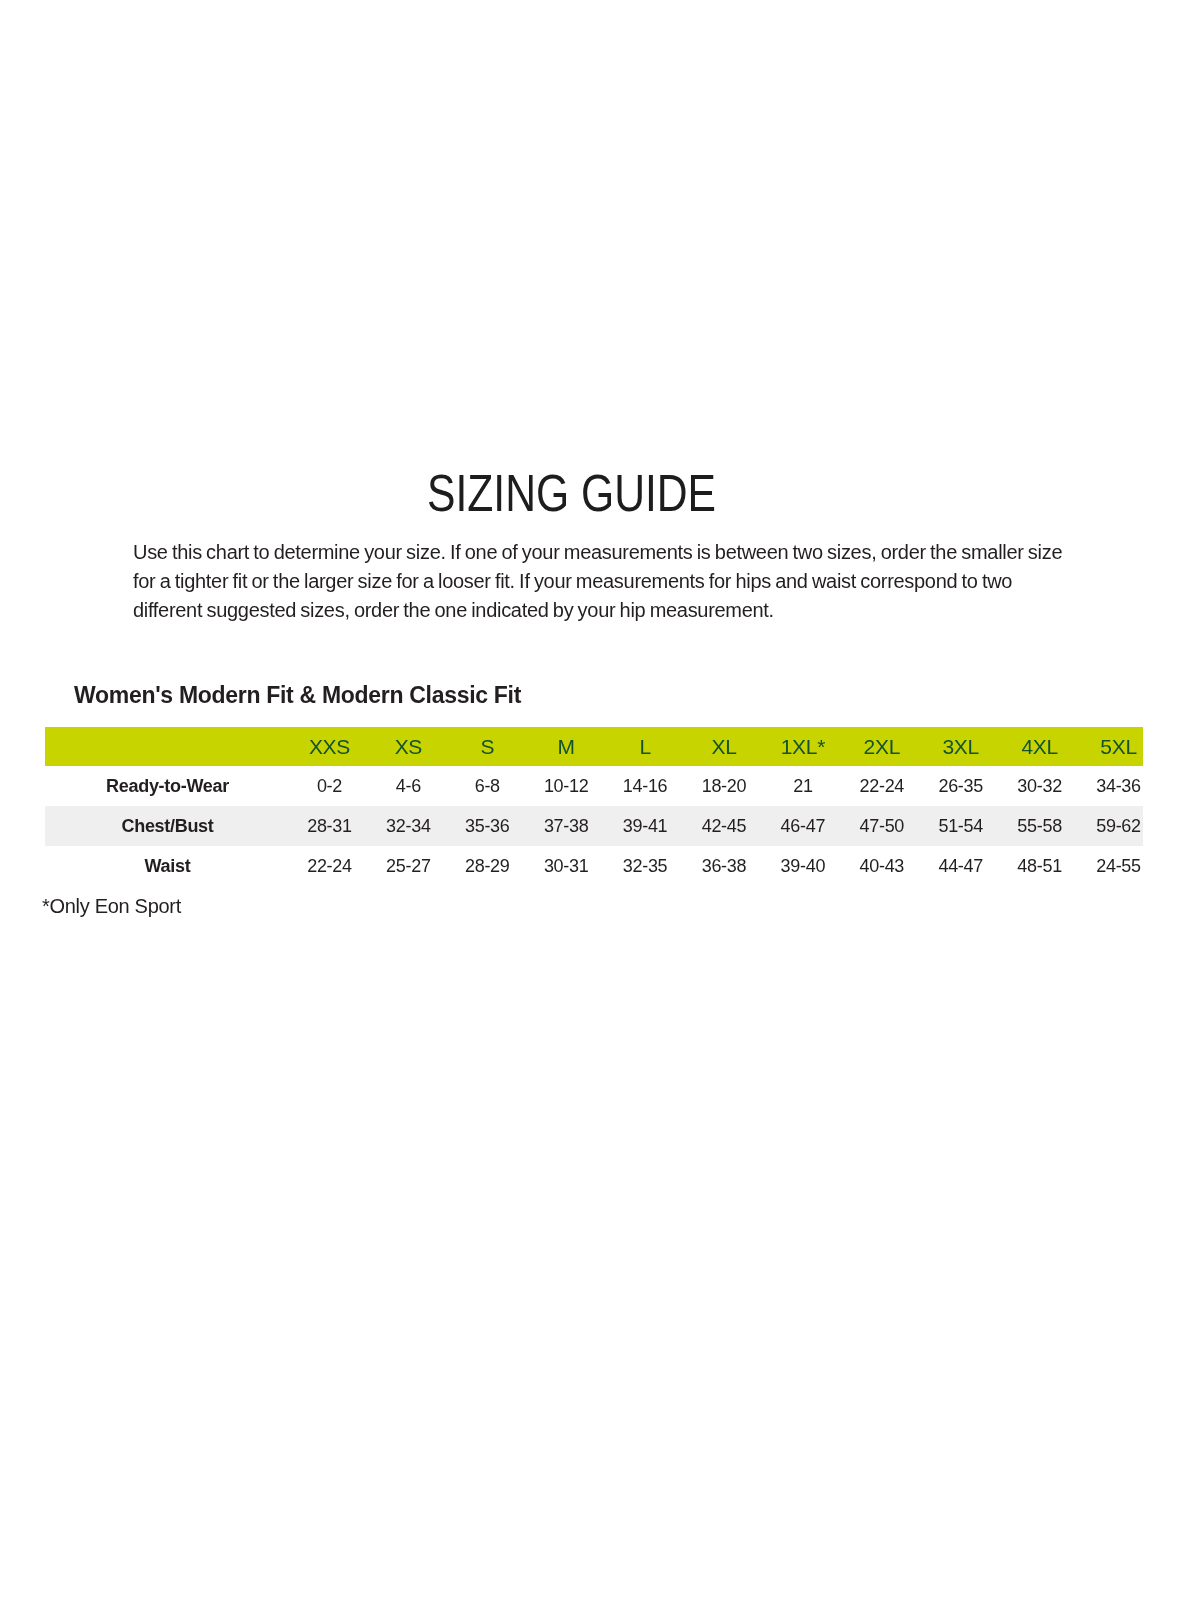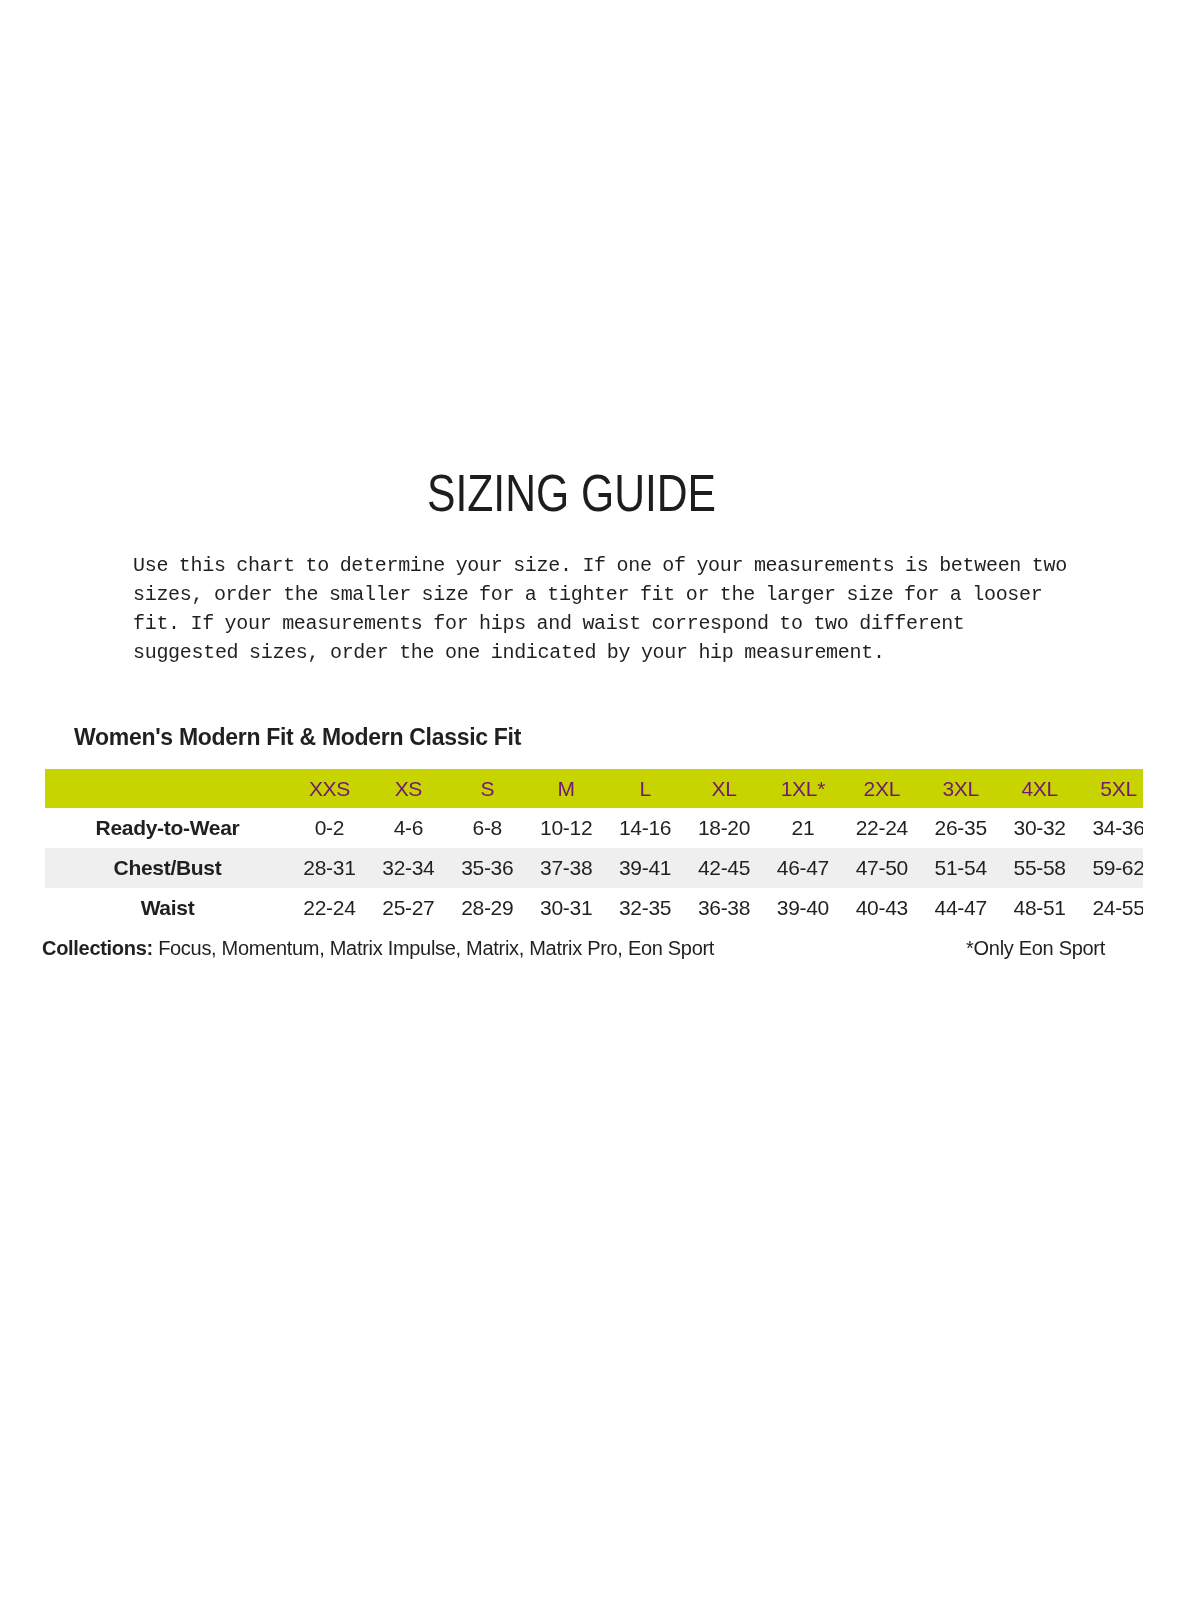--- a/index.html
+++ b/index.html
@@ -23,55 +23,54 @@
     padding-top:462px;
     text-align:center;
     font-size:52px;
     line-height:62px;
     font-weight:400;
     letter-spacing:0px;
     color:#1d1d1d;
     transform:scaleX(0.82);
   }
   .intro{
-    margin:27px 0 0 133px;
+    margin:14px 0 0 133px;
     width:935px;
     font-size:20px;
     line-height:29px;
     letter-spacing:-0.3px;
     word-spacing:-1px;
     font-weight:400;
-    font-family:Liberation Mono, monospace;
   }
   .section-heading{
     margin:57px 0 0 74px;
     font-size:23px;
     line-height:26px;
     font-weight:700;
     letter-spacing:-0.3px;
   }
   table.sizing-table{
     margin:19px 0 0 45px;
     width:1113px;
     border-collapse:collapse;
     table-layout:fixed;
   }
   .sizing-table th,.sizing-table td{
     padding:0;
     height:40px;
     text-align:center;
     vertical-align:middle;
-    font-size:21px;
+    font-size:18px;
     font-weight:400;
     letter-spacing:-0.3px;
     white-space:nowrap;
   }
   .sizing-table thead th{
     background:var(--header-bg);
-    color:#701a75;
+    color:#14532d;
     height:39px;
     font-size:21px;
     font-weight:400;
   }
   .sizing-table th.label-col{ width:245px; }
   .sizing-table tbody th.row-label{ font-weight:700; }
   .sizing-table tbody tr.alt{ background:var(--alt-row-bg);margin-left:20px; }
   .footer{
     display:flex;
     justify-content:space-between;
@@ -151,20 +150,16 @@
           <td>39-40</td>
           <td>40-43</td>
           <td>44-47</td>
           <td>48-51</td>
           <td>24-55</td>
         </tr>
       </tbody>
   </table>
 
   <div class="footer">
-    <div class="collections">
-      <b>Collections:</b>
-      <span>Focus, Momentum, Matrix Impulse, Matrix, Matrix Pro, Eon Sport</span>
-    </div>
     <div class="note">*Only Eon Sport</div>
   </div>
 
 </div>
 
 </body></html>

